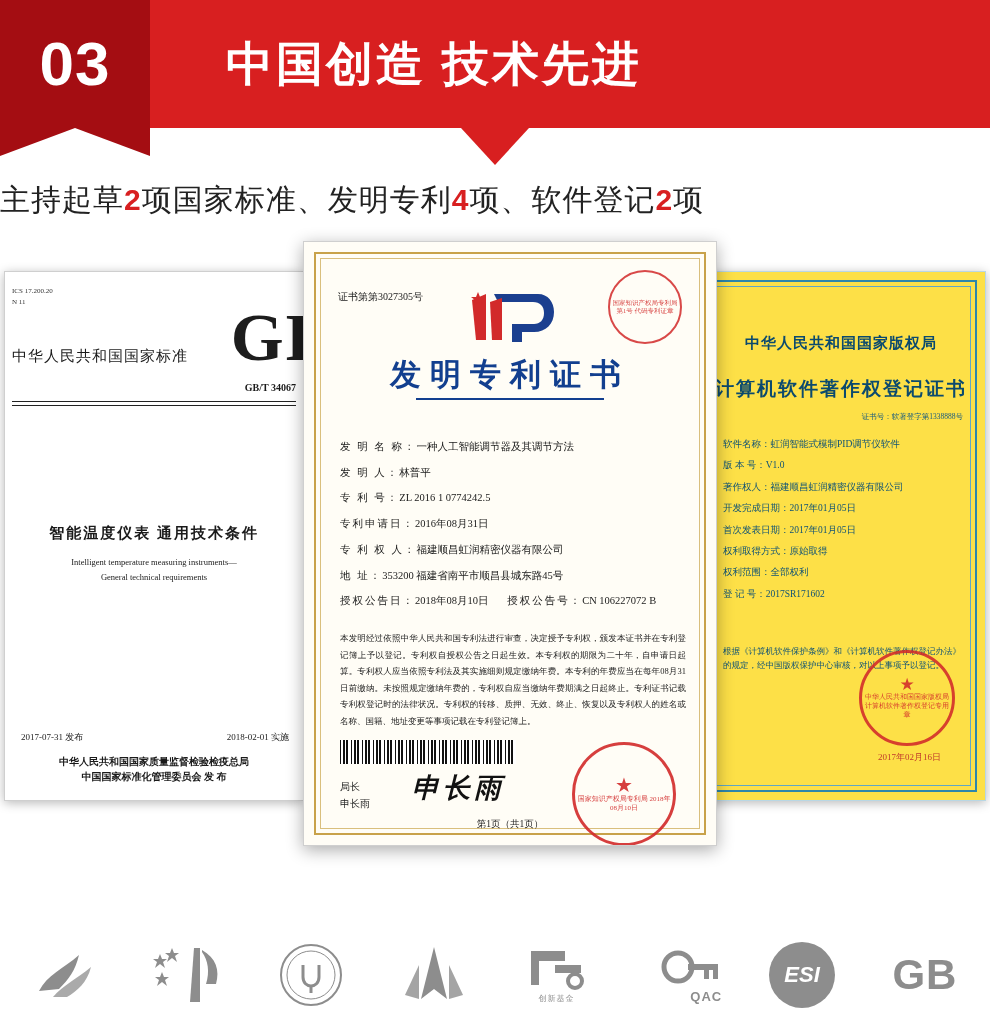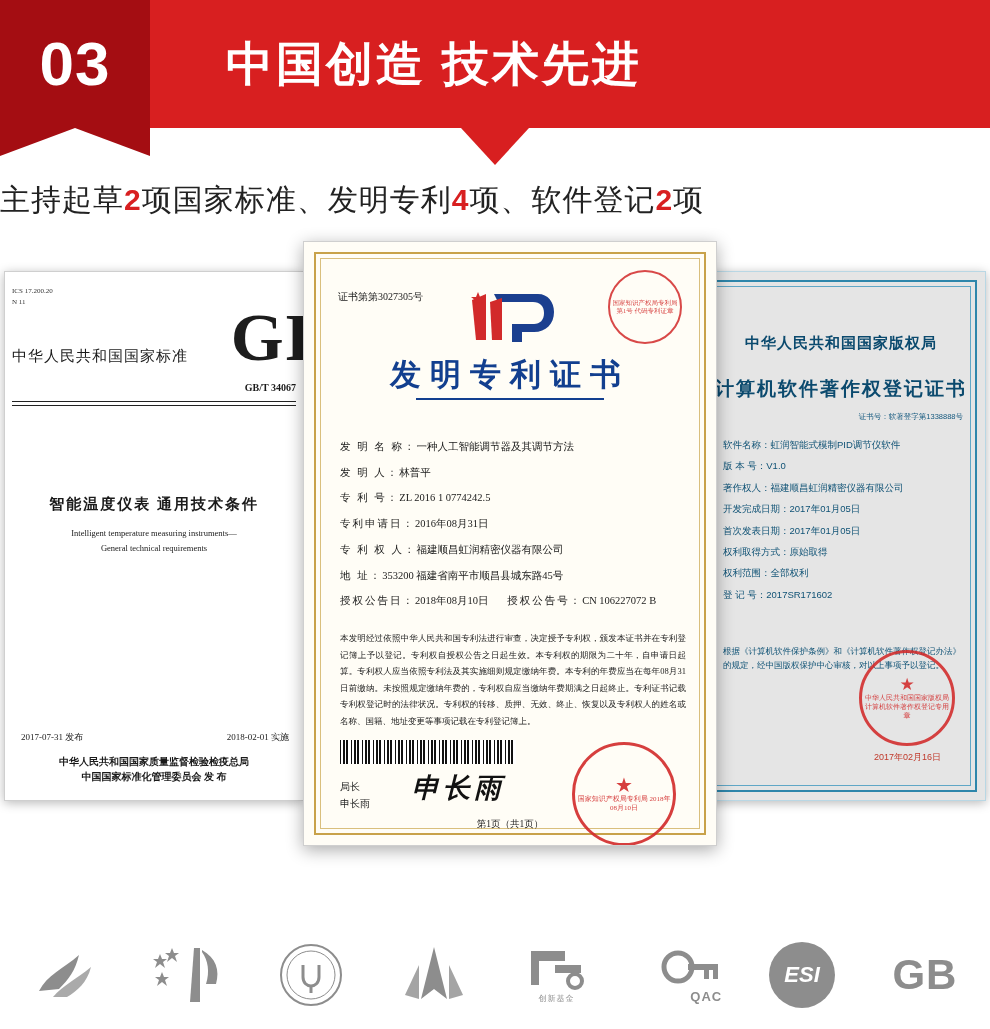--- a/index.html
+++ b/index.html
@@ -100,21 +100,21 @@
   .cert-left .cn-head {
     margin-top: 40px; font-size: 15px; font-weight: normal; letter-spacing: 1px;
     white-space: nowrap;
   }
   .cert-left .gbno {
     margin-top: 16px; text-align: right; font-size: 10px; font-weight: bold;
   }
   .cert-left hr { margin-top: 8px; border: none; border-top: 1.5px solid #222; }
   .cert-left hr.thin { margin-top: 3px; border-top: 0.8px solid #222; }
   .cert-left .ttl-cn {
-    margin-top: 89px; text-align: center; font-size: 15px; font-weight: bold;
+    margin-top: 118px; text-align: center; font-size: 15px; font-weight: bold;
     letter-spacing: 2px; white-space: nowrap;
   }
   .cert-left .ttl-en {
     margin-top: 12px; text-align: center; font-size: 8.5px; line-height: 1.8;
   }
   .cert-left .pubdate {
     position: absolute; left: 16px; bottom: 56px; font-size: 9px;
   }
   .cert-left .pubdate2 {
     position: absolute; right: 14px; bottom: 56px; font-size: 9px;
@@ -122,23 +122,23 @@
   .cert-left .footer-org {
     position: absolute; left: 0; right: 0; bottom: 16px;
     text-align: center; font-size: 10px; line-height: 1.5; font-weight: bold;
     white-space: nowrap;
   }
 
   
   .cert-right {
     right: 4px; top: 30px;
     width: 290px; height: 530px;
-    background: #e5e5e5;
+    background: #fde047;
     border: 1px solid #b9d7e4;
-    font-family: Liberation Sans, sans-serif;
+    font-family: Liberation Serif, serif;
     color: #0d4f73;
   }
   .cert-right .frame {
     position: absolute; inset: 8px;
     border: 2px solid #2e86ab;
   }
   .cert-right .frame2 { position: absolute; inset: 14px; border: 1px solid #60a7c6; }
   .cert-right .rc-head {
     position: absolute; left: 0; right: 0; top: 62px;
     text-align: center; font-size: 15px; font-weight: bold; letter-spacing: 1px;

